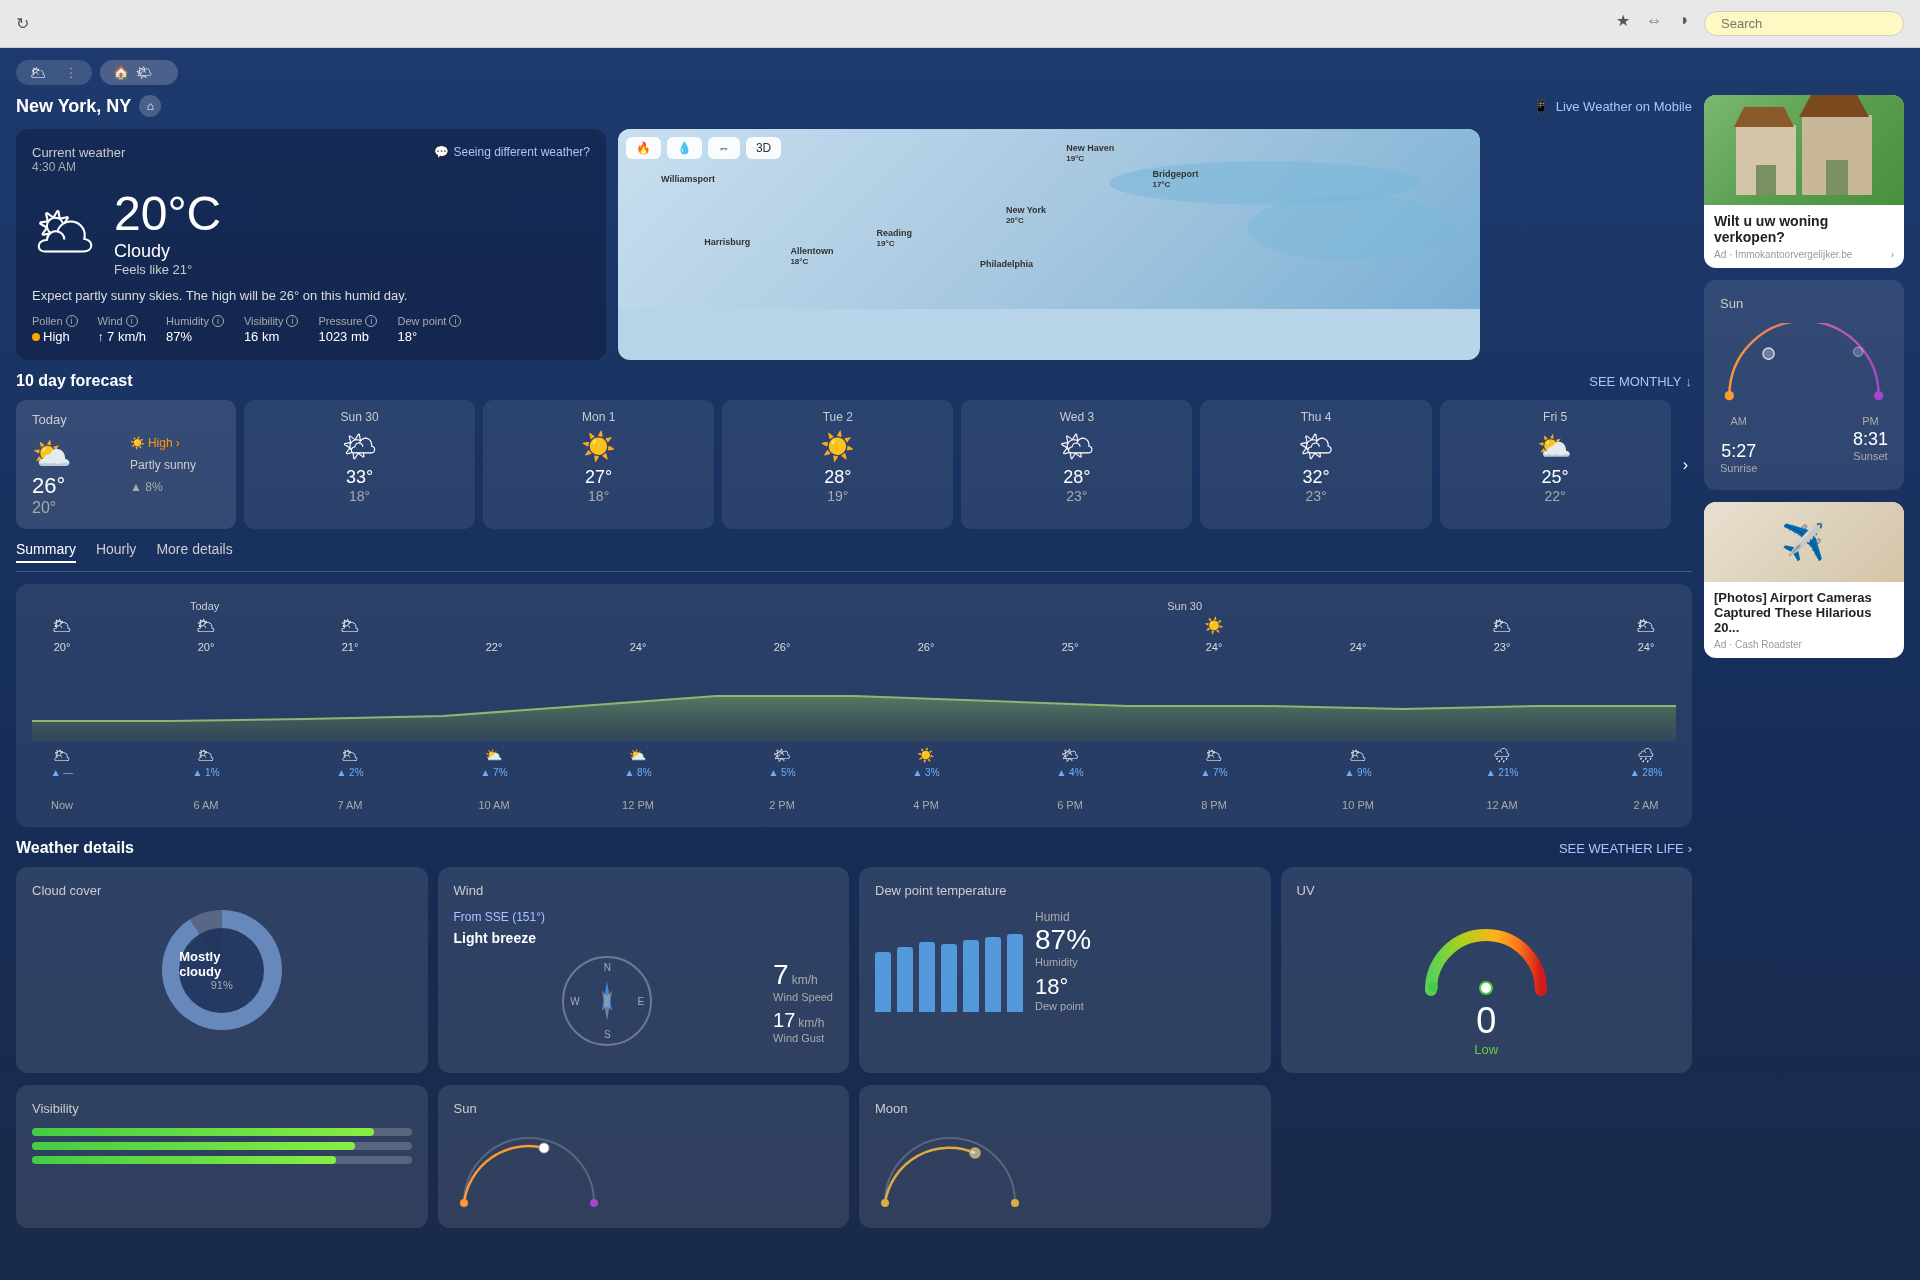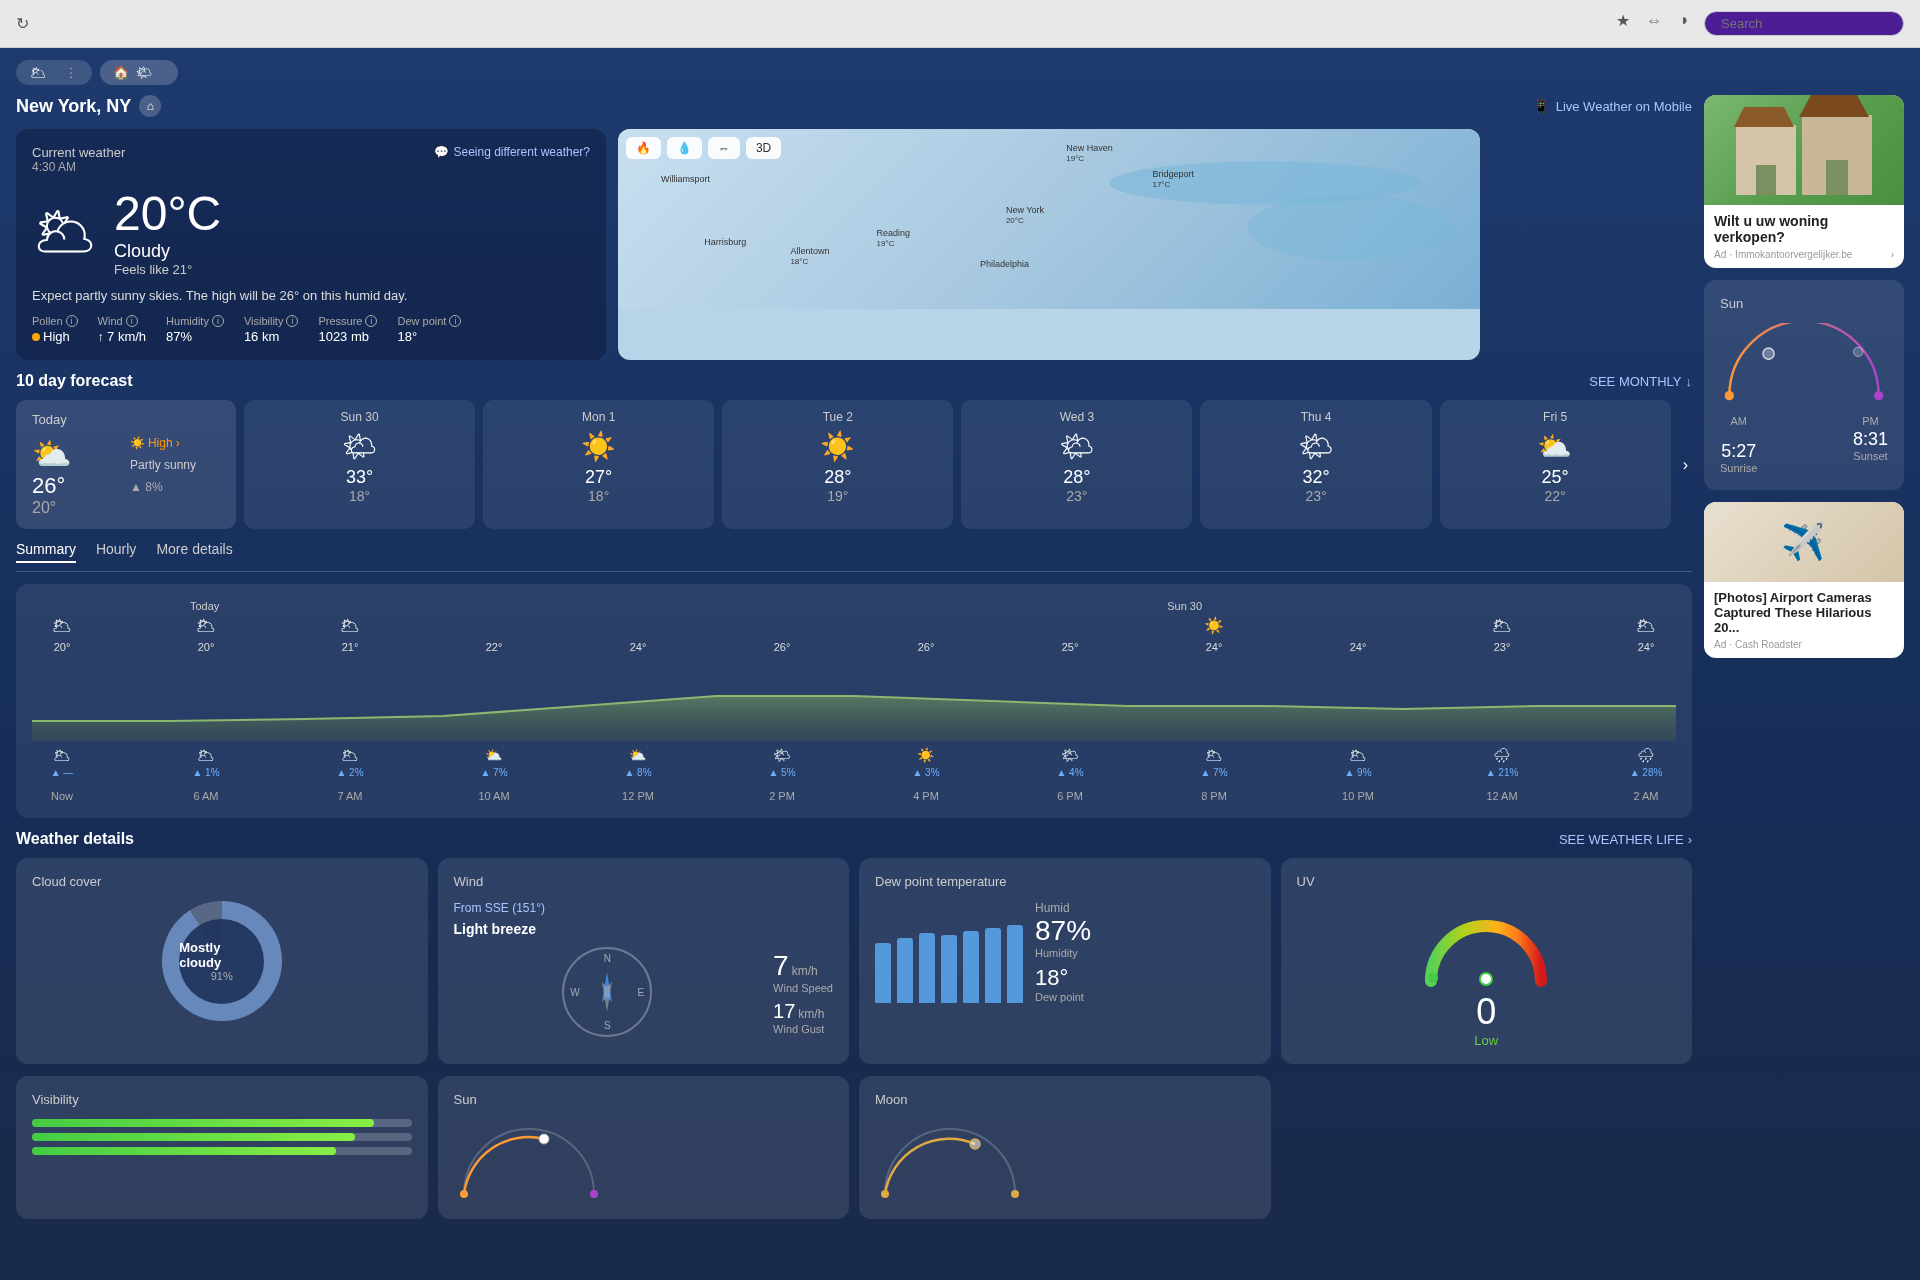--- a/index.html
+++ b/index.html
@@ -23,21 +23,21 @@
       border-bottom: 1px solid #ccc;
     }
     .browser-icons {
       display: flex;
       gap: 16px;
       margin-left: auto;
       color: #555;
       font-size: 16px;
     }
     .search-bar {
-      background: #4c1d95;
+      background: #fef9c3;
       border: 1px solid #ccc;
       border-radius: 20px;
       padding: 4px 16px;
       width: 200px;
       font-size: 13px;
       color: #888;
     }
 
     
     .main-content {
@@ -230,21 +230,21 @@
     .map-content {
       width: 100%;
       height: 180px;
       position: relative;
       background: linear-gradient(135deg, #c8dff0 0%, #a8c8e0 50%, #7ab0d4 100%);
     }
     .map-label {
       position: absolute;
       font-size: 10px;
       color: #333;
-      font-weight: 400;
+      font-weight: 700;
     }
     .map-footer {
       background: rgba(0,0,50,0.7);
       padding: 6px 12px;
       font-size: 12px;
       color: #ccc;
       display: flex;
       justify-content: space-between;
       align-items: center;
     }
@@ -943,21 +943,21 @@
           <div style="text-align:center;min-width:60px;font-size:10px;color:#6ab0ff">▲ 8%</div>
           <div style="text-align:center;min-width:60px;font-size:10px;color:#6ab0ff">▲ 5%</div>
           <div style="text-align:center;min-width:60px;font-size:10px;color:#6ab0ff">▲ 3%</div>
           <div style="text-align:center;min-width:60px;font-size:10px;color:#6ab0ff">▲ 4%</div>
           <div style="text-align:center;min-width:60px;font-size:10px;color:#6ab0ff">▲ 7%</div>
           <div style="text-align:center;min-width:60px;font-size:10px;color:#6ab0ff">▲ 9%</div>
           <div style="text-align:center;min-width:60px;font-size:10px;color:#6ab0ff">▲ 21%</div>
           <div style="text-align:center;min-width:60px;font-size:10px;color:#6ab0ff">▲ 28%</div>
         </div>
 
-        <div style="display:flex;justify-content:space-between;margin-top:12px">
+        <div style="display:flex;justify-content:space-between;margin-top:21px">
           <div style="text-align:center;min-width:60px;font-size:11px;color:#aaa">Now</div>
           <div style="text-align:center;min-width:60px;font-size:11px;color:#aaa">6 AM</div>
           <div style="text-align:center;min-width:60px;font-size:11px;color:#aaa">7 AM</div>
           <div style="text-align:center;min-width:60px;font-size:11px;color:#aaa">10 AM</div>
           <div style="text-align:center;min-width:60px;font-size:11px;color:#aaa">12 PM</div>
           <div style="text-align:center;min-width:60px;font-size:11px;color:#aaa">2 PM</div>
           <div style="text-align:center;min-width:60px;font-size:11px;color:#aaa">4 PM</div>
           <div style="text-align:center;min-width:60px;font-size:11px;color:#aaa">6 PM</div>
           <div style="text-align:center;min-width:60px;font-size:11px;color:#aaa">8 PM</div>
           <div style="text-align:center;min-width:60px;font-size:11px;color:#aaa">10 PM</div>

